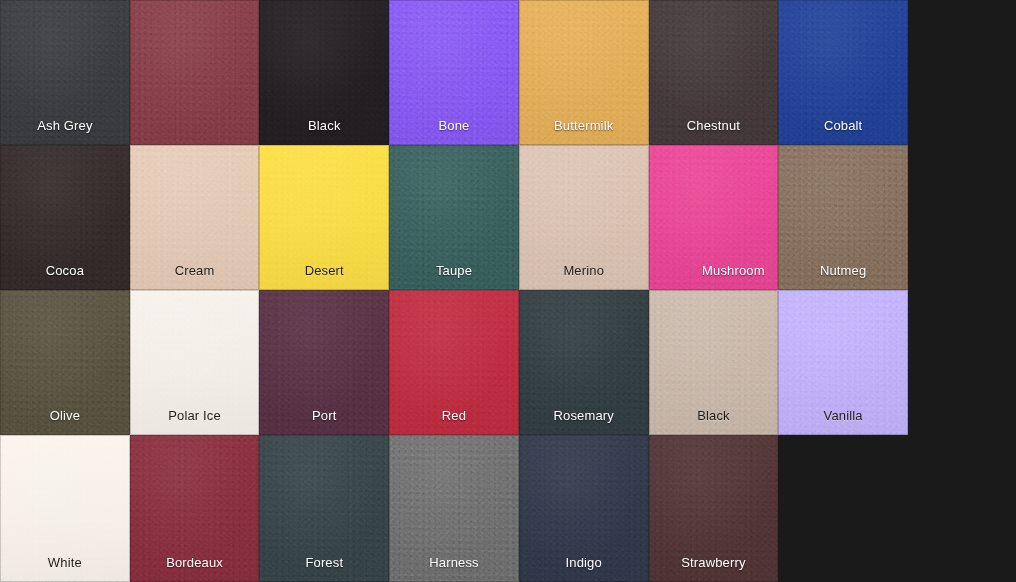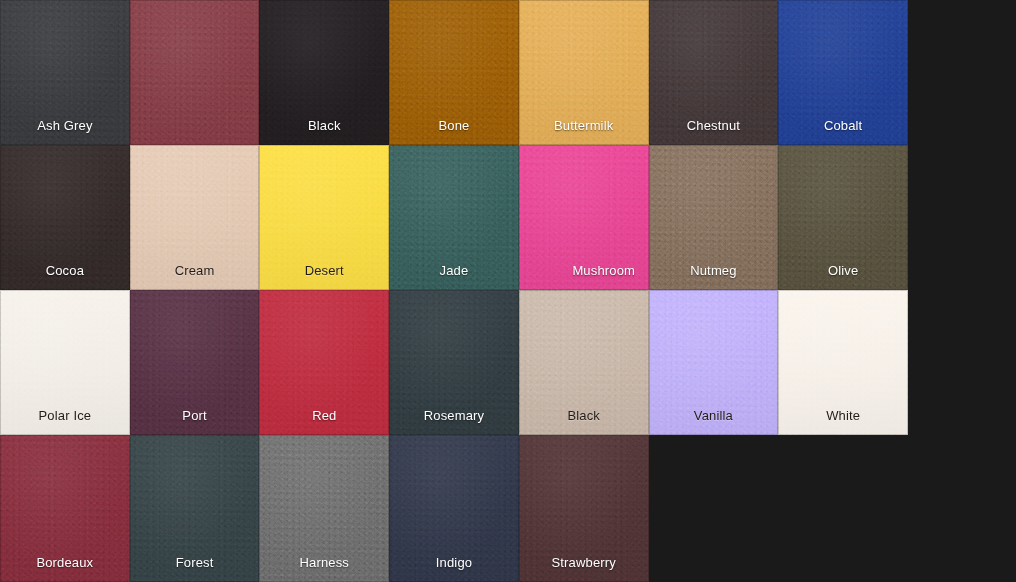--- a/index.html
+++ b/index.html
@@ -78,21 +78,21 @@
     </div>
     <div class="swatch" style="background-color: rgb(138, 64, 73);">
       <div class="grain" style="background-position: 4px 7px, 5px 2px, 3px 7px, 1px 2px, 0px 0px, 0px 0px, 0px 0px;"></div>
       <div class="sheen"></div>
     </div>
     <div class="swatch" style="background-color: rgb(36, 31, 34);">
       <div class="grain" style="background-position: 8px 6px, 3px 4px, 6px 4px, 2px 4px, 0px 0px, 0px 0px, 0px 0px;"></div>
       <div class="sheen"></div>
       <div class="swatch-label label-light">Black</div>
     </div>
-    <div class="swatch" style="background-color: #a16207;">
+    <div class="swatch" style="background-color: #8b5cf6;">
       <div class="grain" style="background-position: 7px 4px, 6px 8px, 1px 8px, 4px 2px, 0px 0px, 0px 0px, 0px 0px;"></div>
       <div class="sheen"></div>
       <div class="swatch-label label-light">Bone</div>
     </div>
     <div class="swatch" style="background-color: rgb(231, 178, 91);">
       <div class="grain" style="background-position: 2px 3px, 4px 1px, 4px 5px, 5px 4px, 0px 0px, 0px 0px, 0px 0px;"></div>
       <div class="sheen"></div>
       <div class="swatch-label label-light">Buttermilk</div>
     </div>
     <div class="swatch" style="background-color: rgb(70, 58, 59);">
@@ -116,21 +116,26 @@
       <div class="swatch-label label-dark">Cream</div>
     </div>
     <div class="swatch" style="background-color: #fde047;">
       <div class="grain" style="background-position: 4px 6px, 1px 2px, 8px 0px, 4px 2px, 0px 0px, 0px 0px, 0px 0px;"></div>
       <div class="sheen"></div>
       <div class="swatch-label label-dark">Desert</div>
     </div>
     <div class="swatch" style="background-color: rgb(58, 99, 96);">
       <div class="grain" style="background-position: 8px 5px, 6px 4px, 0px 7px, 5px 4px, 0px 0px, 0px 0px, 0px 0px;"></div>
       <div class="sheen"></div>
-      <div class="swatch-label label-light">Jade</div>
+      <div class="swatch-label label-light">Taupe</div>
+    </div>
+    <div class="swatch" style="background-color: rgb(221, 198, 182);">
+      <div class="grain" style="background-position: 3px 4px, 4px 6px, 3px 4px, 0px 0px, 0px 0px, 0px 0px, 0px 0px;"></div>
+      <div class="sheen"></div>
+      <div class="swatch-label label-dark">Merino</div>
     </div>
     <div class="swatch" style="background-color: #ec4899; padding-left: 40px;">
       <div class="grain" style="background-position: 7px 3px, 2px 8px, 6px 1px, 1px 2px, 0px 0px, 0px 0px, 0px 0px;"></div>
       <div class="sheen"></div>
       <div class="swatch-label label-light">Mushroom</div>
     </div>
     <div class="swatch" style="background-color: rgb(138, 116, 97);">
       <div class="grain" style="background-position: 2px 2px, 0px 1px, 9px 8px, 2px 4px, 0px 0px, 0px 0px, 0px 0px;"></div>
       <div class="sheen"></div>
       <div class="swatch-label label-light">Nutmeg</div>

